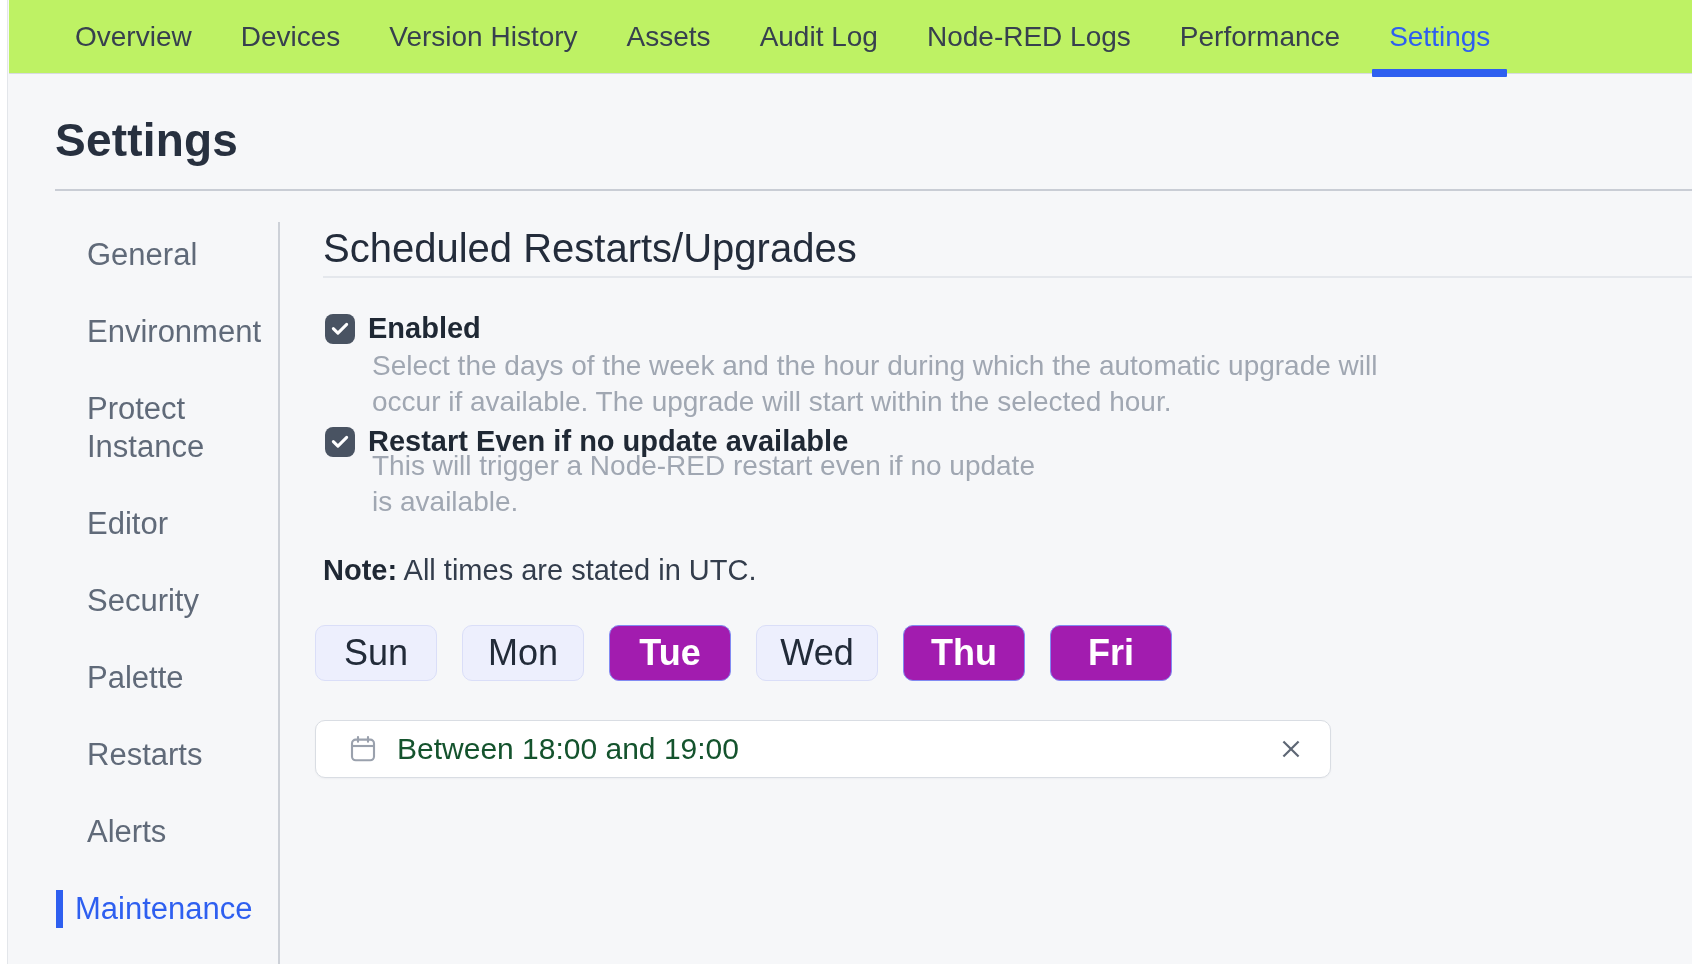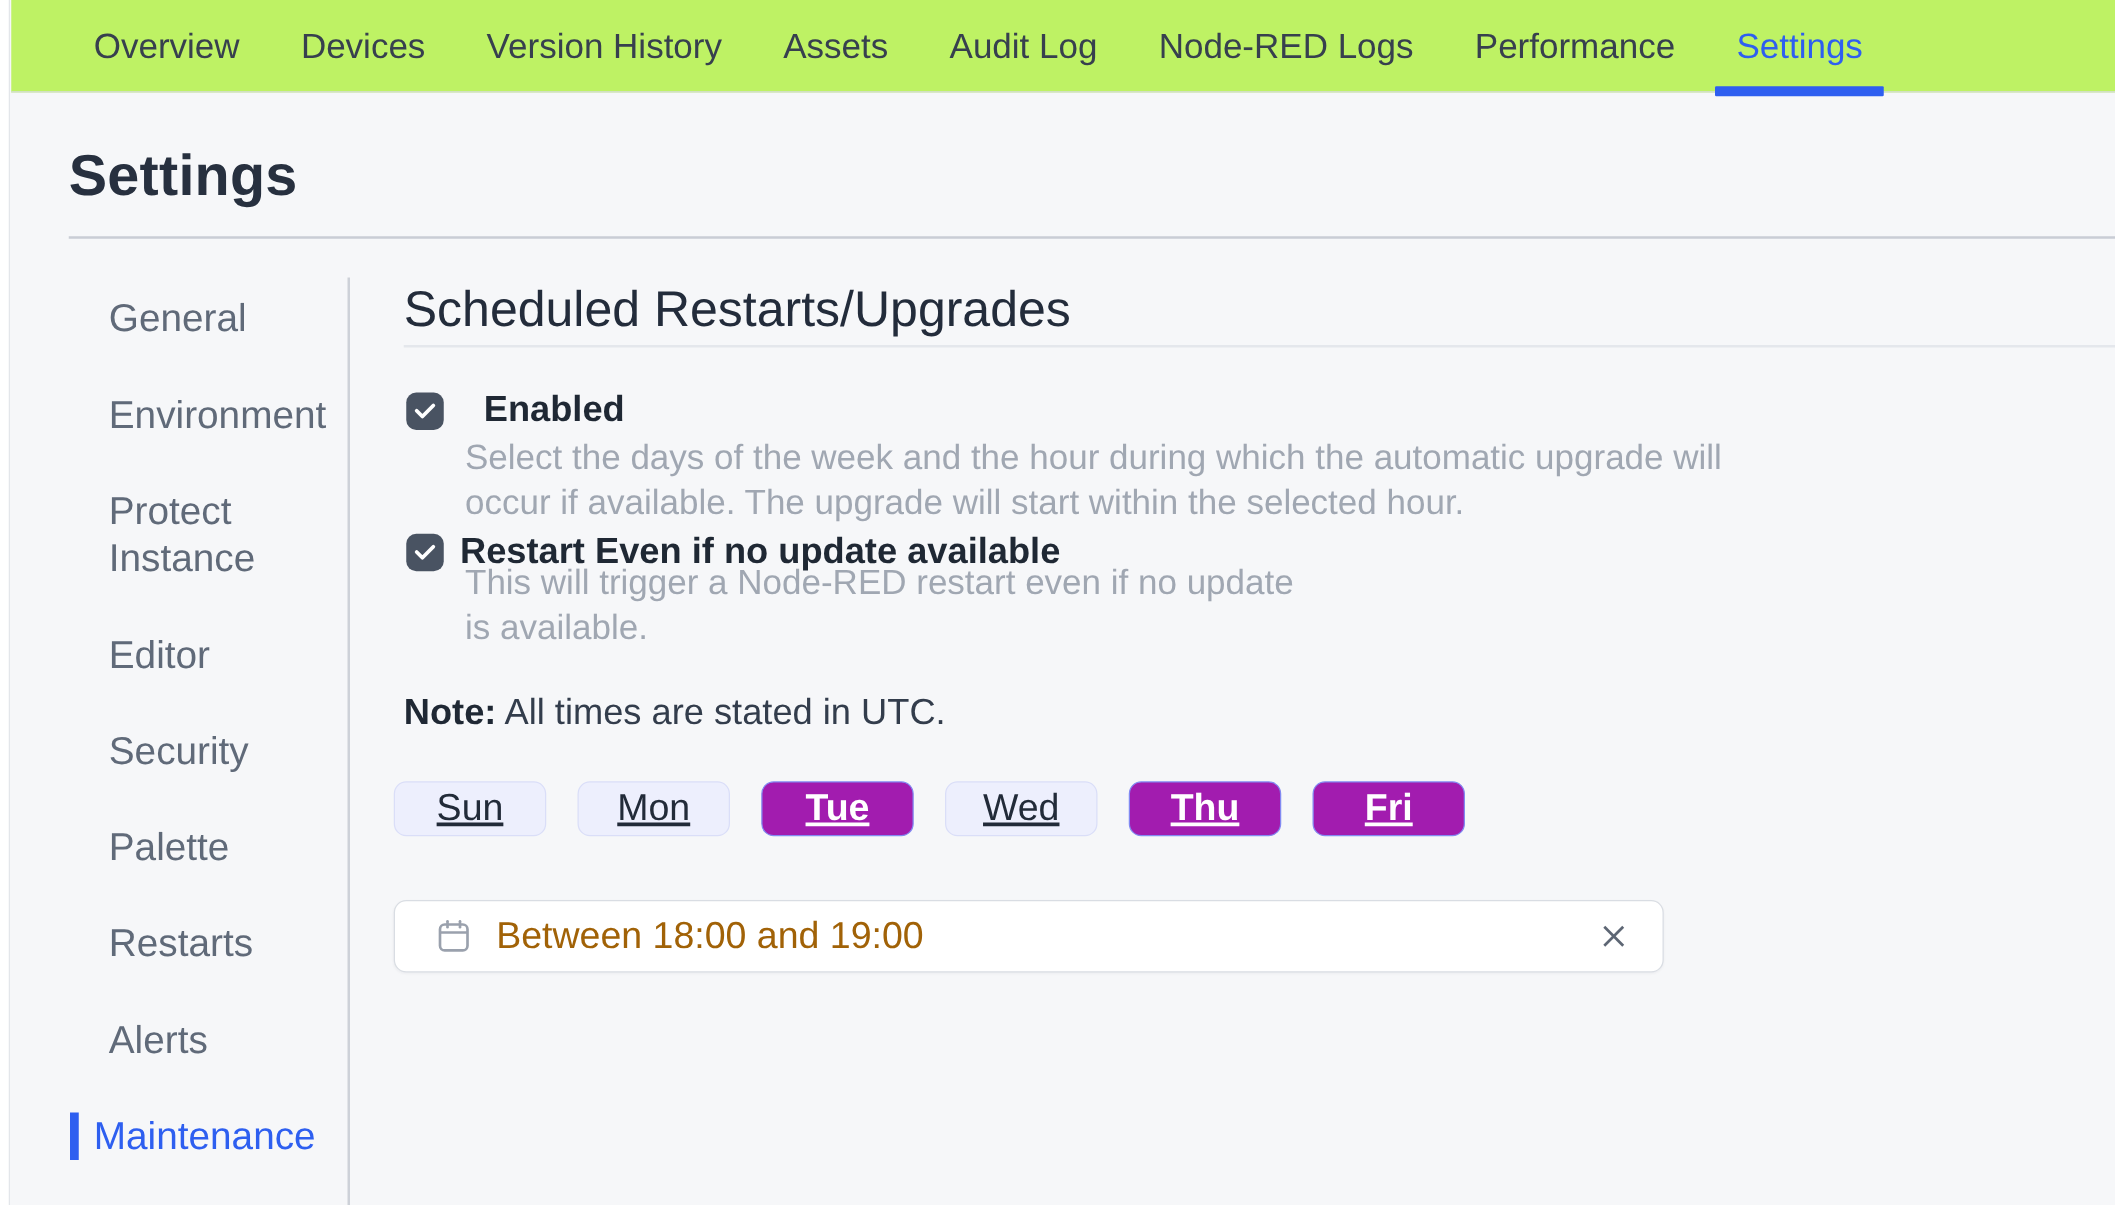--- a/index.html
+++ b/index.html
@@ -63,21 +63,21 @@
   .section-title {
     position: absolute; left: 323px; top: 226px;
     font-size: 40px; font-weight: 400; color: #232c3b;
   }
   .section-divider {
     position: absolute; left: 323px; right: 0; top: 276px;
     height: 1.5px; background: #e4e7ec;
   }
 
   .check-row { position: absolute; display: flex; align-items: center; }
-  .check-row.row-enabled { left: 325px; top: 312px; gap: 19px; }
+  .check-row.row-enabled { left: 325px; top: 312px; }
   .check-row.row-restart { left: 325px; top: 425px; }
   .checkbox {
     width: 30px; height: 30px; border-radius: 8px; background: #495362;
     display: flex; align-items: center; justify-content: center;
     flex: 0 0 auto; cursor: pointer;
   }
   .checkbox svg { width: 20px; height: 20px; }
   .check-label { margin-left: 13px; font-size: 29px; font-weight: 600; color: #1f2834; }
 
   .check-desc {
@@ -86,41 +86,40 @@
   }
   .check-desc.desc-enabled { top: 348px; }
   .check-desc.desc-restart { top: 448px; }
 
   .note-line { position: absolute; left: 323px; top: 554px; font-size: 29px; color: #333d4c; }
   .note-line b { font-weight: 700; color: #1f2834; }
 
   
   .days-row { position: absolute; left: 315px; top: 625px; display: flex; gap: 25px; }
   .day-btn {
-    width: 122px; height: 44px; border-radius: 10px;
+    width: 122px; height: 56px; border-radius: 10px;
     background: #edeffd; border: 1px solid #dadef8;
-    font-size: 30px; color: #222b39;
+    font-size: 36px; color: #222b39;
     display: flex; align-items: center; justify-content: center;
     cursor: pointer;
-    text-decoration: underline;
   }
   .day-btn.selected {
     background: #a21caf; border-color: #828af2;
     color: #ffffff; font-weight: 700;
   }
 
   
   .time-input {
     position: absolute; left: 315px; top: 720px; width: 1016px; height: 58px;
     background: #ffffff; border: 1px solid #d9dde3; border-radius: 10px;
     display: flex; align-items: center; padding: 0 22px 0 32px;
     box-shadow: 0 1px 2px rgba(20,30,50,0.04); cursor: pointer;
   }
   .time-input .cal-icon { width: 30px; height: 30px; margin-right: 19px; flex: 0 0 auto; }
-  .time-input .value { font-size: 30px; color: #a16207; }
+  .time-input .value { font-size: 30px; color: #14532d; }
   .clear-btn {
     margin-left: auto; width: 34px; height: 34px; border: none; background: transparent;
     display: flex; align-items: center; justify-content: center; cursor: pointer;
   }
   .clear-btn svg { width: 26px; height: 26px; }
 </style>
 </head>
 <body>
 
 <div class="screen">

